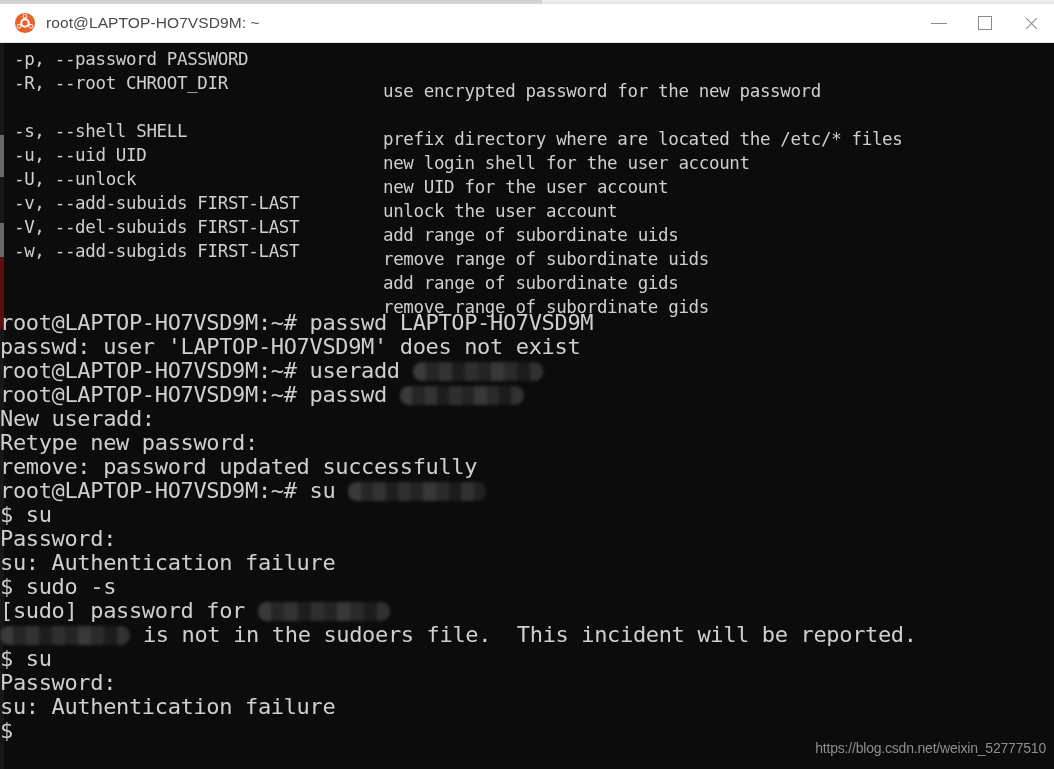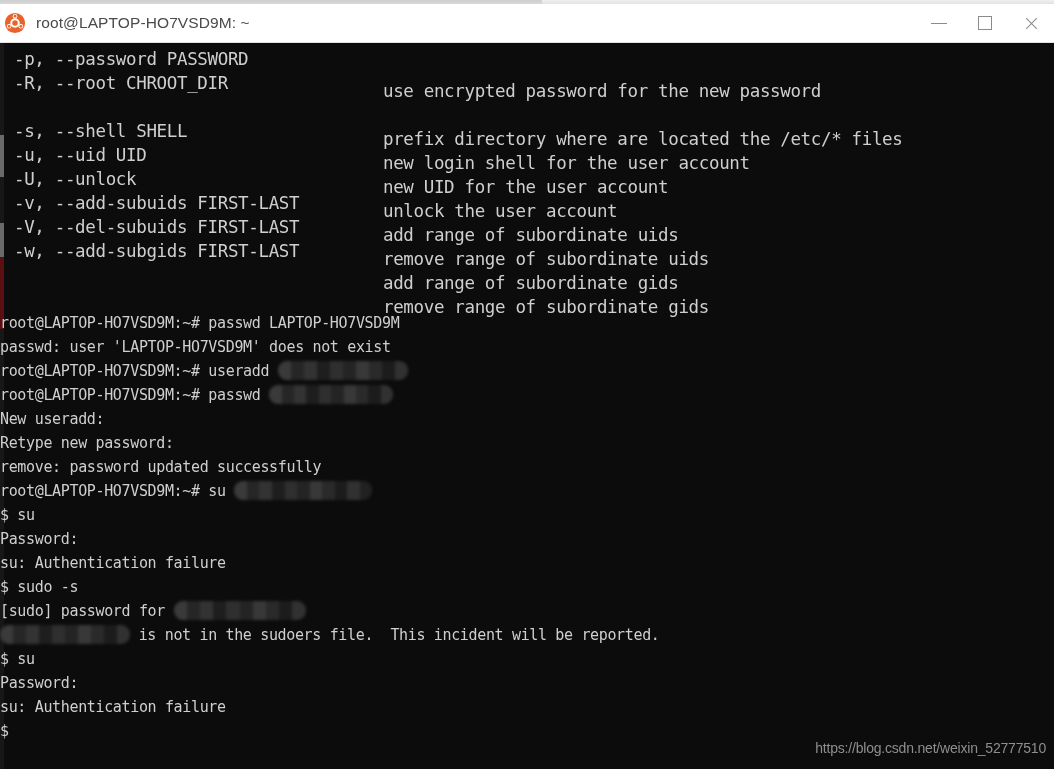--- a/index.html
+++ b/index.html
@@ -50,21 +50,21 @@
     height: 39px;
     background: #ffffff;
     border-bottom: 1px solid #e2e2e2;
     display: flex;
     align-items: center;
     box-sizing: border-box;
   }
   #titlebar-left {
     display: flex;
     align-items: center;
-    padding-left: 4px;
+    padding-left: 14px;
     flex: 1 1 auto;
     min-width: 0;
   }
 
   
   .ubuntu-logo {
     width: 22px;
     height: 22px;
     flex: 0 0 auto;
     display: block;
@@ -162,21 +162,21 @@
     width: 1054px;
     padding-top: 4px;
     box-sizing: border-box;
   }
 
   .line {
     display: block;
     height: 24px;
     line-height: 24px;
     font-family: "DejaVu Sans Mono", "Liberation Mono", monospace;
-    font-size: 15px;
+    font-size: 22px;
     color: #cfcfcf;
     white-space: pre;
     letter-spacing: -0.35px;
     position: relative;
   }
 
   
   .opt-row {
     display: block;
     height: 24px;

